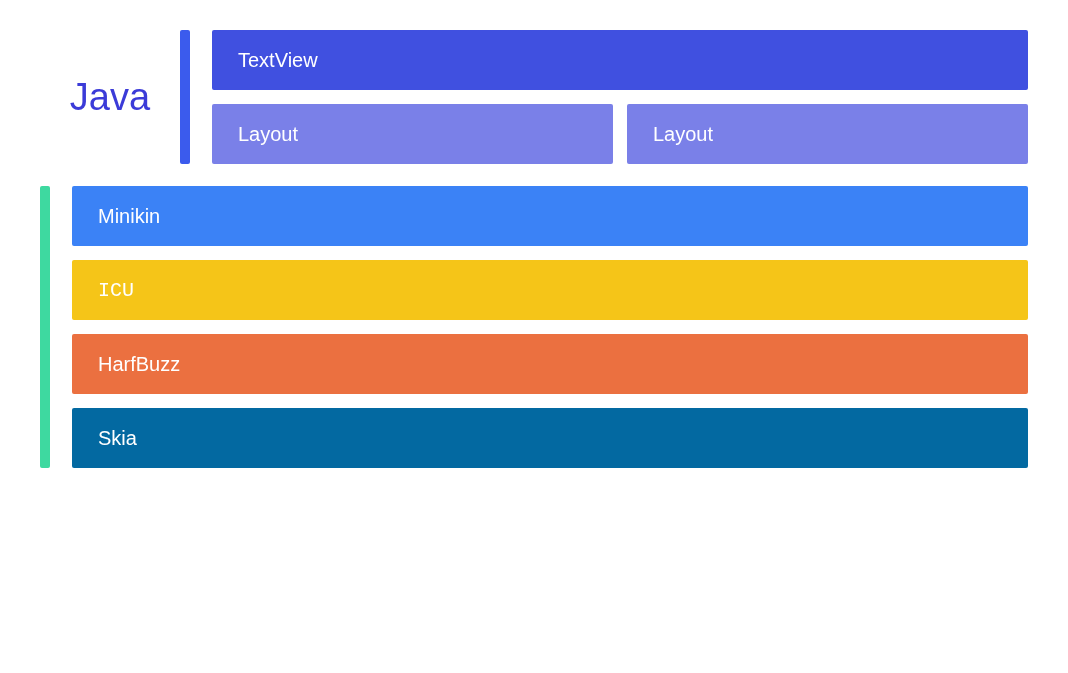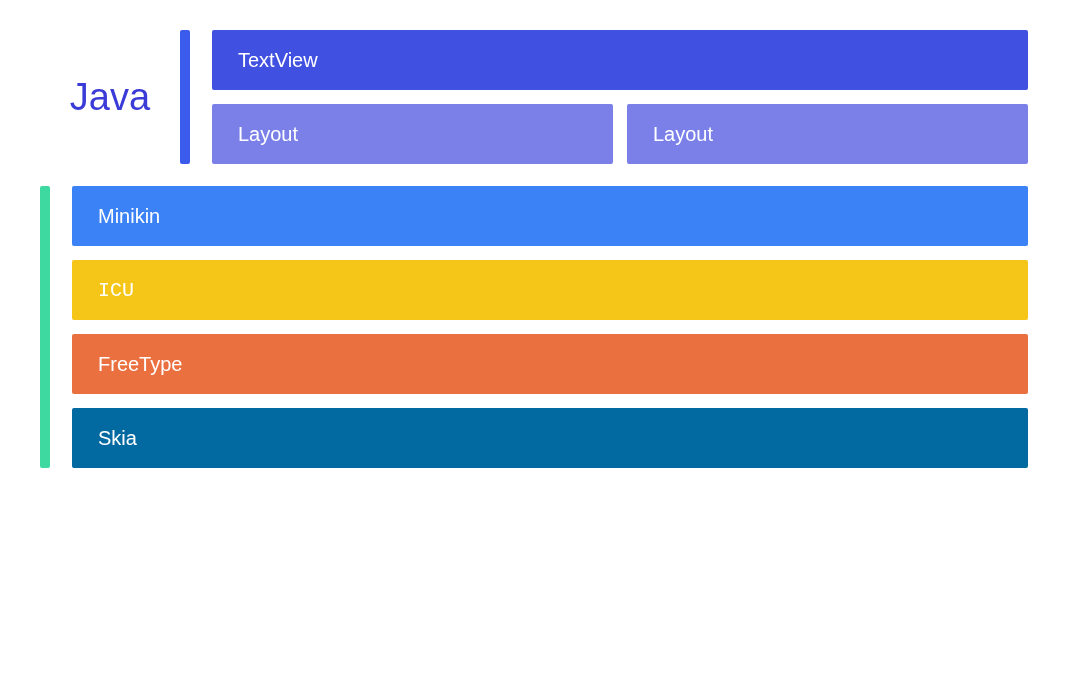--- a/index.html
+++ b/index.html
@@ -104,21 +104,21 @@
   <div class="section">
     <div class="section-bar native-bar"></div>
     <div class="section-content">
       <div class="row">
         <div class="block full minikin-block">Minikin</div>
       </div>
       <div class="row">
         <div class="block full icu-block">ICU</div>
       </div>
       <div class="row">
-        <div class="block full freetype-block">FreeType</div>
+        <div class="block full freetype-block">HarfBuzz</div>
       </div>
       <div class="row">
         <div class="block full skia-block">Skia</div>
       </div>
     </div>
   </div>
 
 </div>
 
 </body></html>

